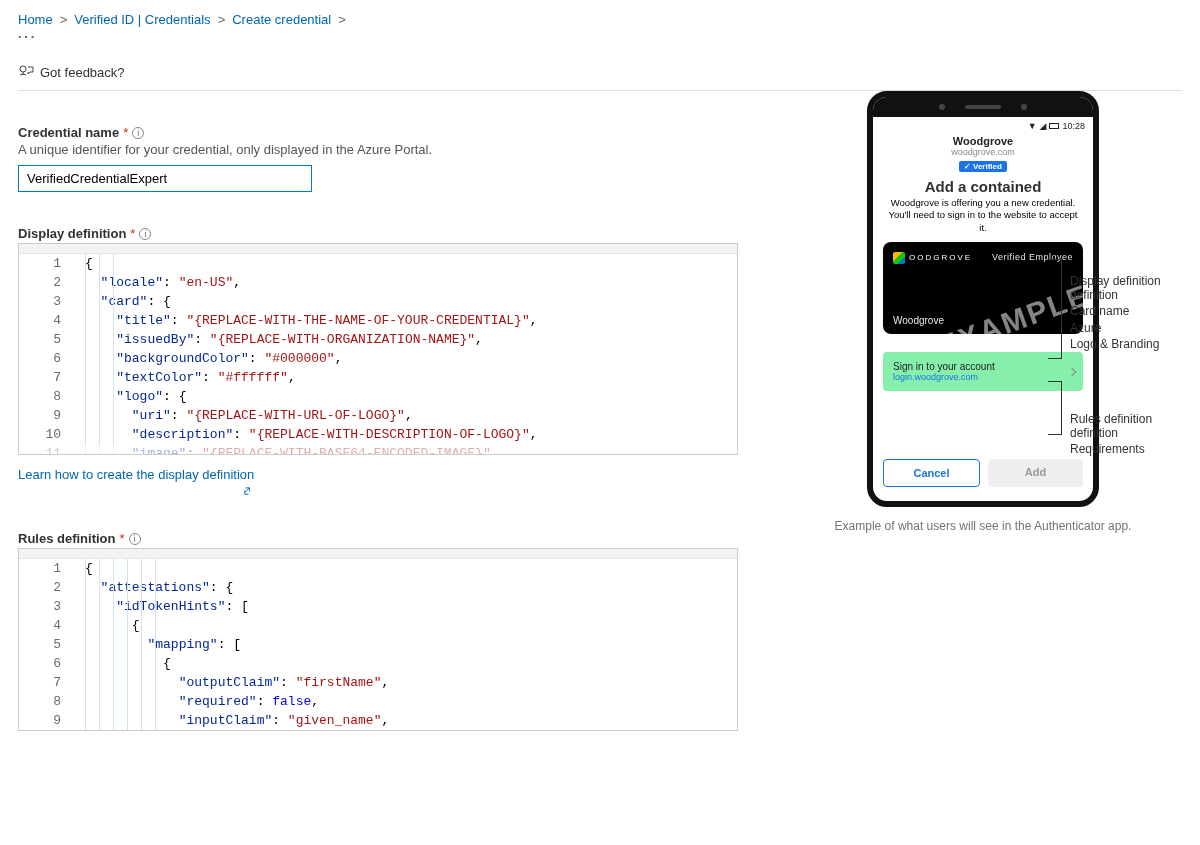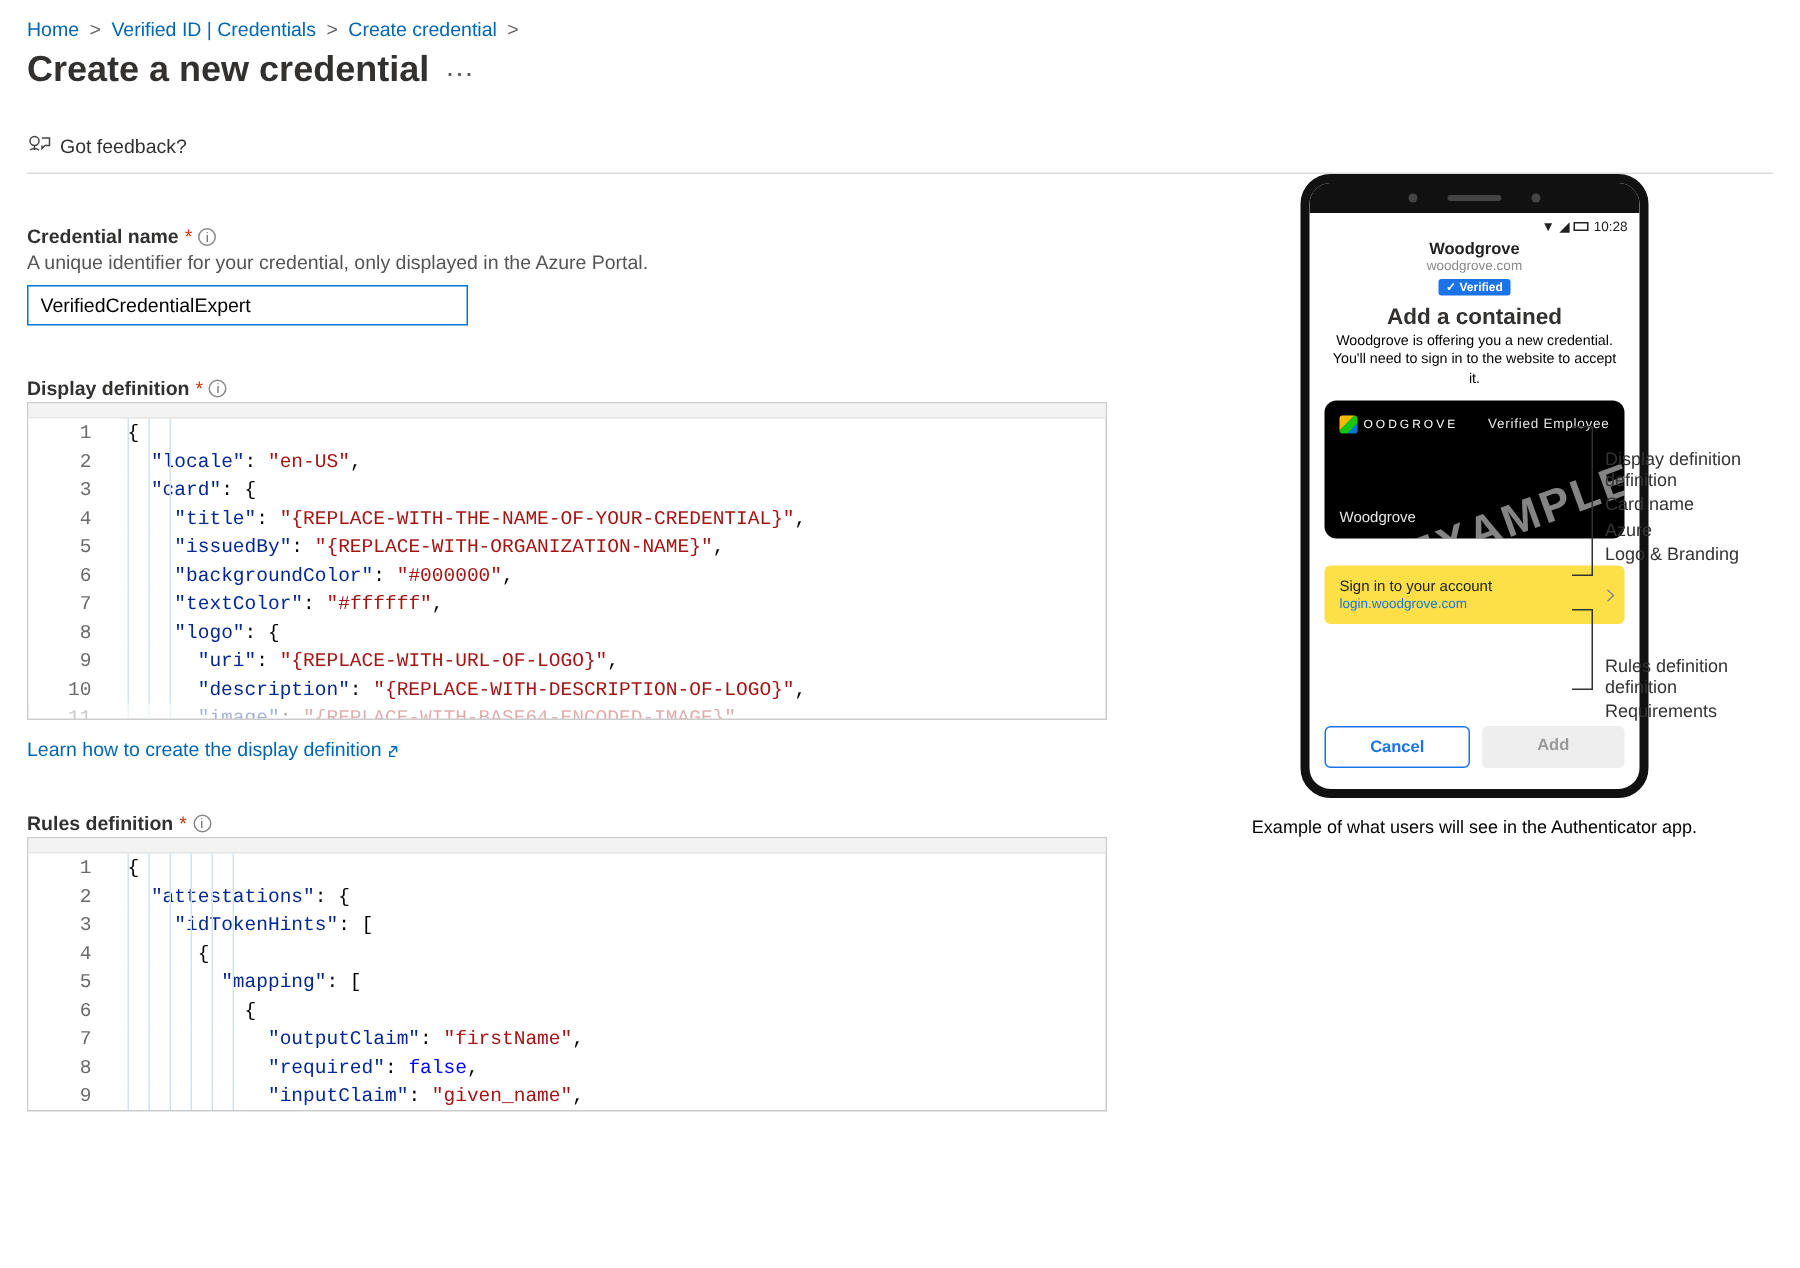--- a/index.html
+++ b/index.html
@@ -42,21 +42,21 @@
   .code-editor .topbar { height:10px; background:#f3f3f3; border-bottom:1px solid #e5e5e5; }
   .code-row { display:flex; line-height:19px; }
   .gutter { width:62px; text-align:right; padding-right:20px; color:#6b6b6b; user-select:none; border-right:0px solid #eee; background:#fff; position:relative;}
   .gutter::after { content:""; position:absolute; right:10px; top:0; bottom:0; }
   .code-cell { padding-left: 4px; white-space: pre; color:#000; position:relative; }
   .code-cell .guide { position:absolute; top:0; bottom:0; border-left:1px solid #d0e3ef; }
   .tok-key { color:#042893; }
   .tok-str { color:#a31515; }
   .tok-kw  { color:#0000ff; }
 
-  .learn-link { display:inline-flex; align-items:flex-end; gap:4px; margin-top:12px; font-size:13px; color:#0066b4;}
+  .learn-link { display:inline-flex; align-items:flex-end; gap:4px; margin-top:12px; font-size:13px; color:#0066b4;flex-direction:column;}
   .ext-ic { width:11px;height:11px; }
 
   
   .phone {
     width:232px; border:6px solid #111; border-radius:20px; background:#fff;
     margin: 0 auto; position:relative; overflow:hidden;
   }
   .phone .speaker-bar { height:20px; background:#111; display:flex; align-items:center; justify-content:center; gap:20px;}
   .phone .speaker-bar .dot{width:6px;height:6px;border-radius:50%;background:#444;}
   .phone .speaker-bar .slot{width:36px;height:4px;border-radius:3px;background:#444;}
@@ -73,31 +73,31 @@
     margin:8px 10px; border-radius:8px; background:#000; color:#fff;
     padding:10px 10px 10px 10px; position:relative; overflow:hidden; height:92px;
   }
   .phone .card .crow { display:flex; justify-content:space-between; font-size:9px; letter-spacing:0.5px; }
   .phone .card .logo-sq { width:12px;height:12px; background:linear-gradient(135deg,#ffb900 0 40%,#16c60c 40% 70%,#0078d4 70% 100%); display:inline-block; border-radius:2px; margin-right:4px; vertical-align:middle;}
   .phone .card .cred { font-weight:400;opacity:.9 }
   .phone .card .bottom { position:absolute; bottom:8px; left:10px; font-size:10px; font-weight:500; opacity:.9}
   .phone .watermark { position:absolute; right:-10px; bottom:-4px; font-size:30px; font-weight:700; color:rgba(220,220,220,.6); transform:rotate(-20deg); pointer-events:none; letter-spacing:2px;}
   .phone .signin {
     margin:18px 10px 0 10px; padding:9px 22px 9px 10px; font-size:10px;
-    background:#fde047; border-radius:4px; position:relative;
+    background:#86efac; border-radius:4px; position:relative;
   }
   .phone .signin .t1{ color:#222; }
   .phone .signin .t2{ color:#1a73e8; font-size:9px; }
   .phone .signin .chev{ position:absolute; right:8px; top:50%; transform:translateY(-50%) rotate(-45deg); width:6px;height:6px;border-right:1px solid #888;border-bottom:1px solid #888;}
   .phone .btnrow { display:flex; gap:8px; margin:68px 10px 14px 10px;}
   .phone .btnrow div { flex:1; text-align:center; font-size:11px; padding:7px 0; border-radius:4px;}
   .phone .btn-cancel{ border:1px solid #1a73e8; color:#1a73e8; font-weight:600;}
   .phone .btn-add{ background:#eee; color:#999; font-weight:600;}
 
-  .right-caption { text-align:center; font-size:12px; color:#000000; margin-top:12px; padding:0 30px;}
+  .right-caption { text-align:center; font-size:12px; color:#737373; margin-top:12px; padding:0 30px;}
 
   
   .callout-wrap { position:relative; }
   .callout {
     position:absolute; font-size:12px; color:#333; line-height:1.35;
   }
   .bracket {
     border-top:1px solid #333; border-bottom:1px solid #333; border-right:1px solid #333;
     width:14px; position:absolute;
   }
@@ -108,21 +108,20 @@
 <div class="breadcrumb">
   <a>Home</a>
   <span class="sep">&gt;</span>
   <a>Verified ID | Credentials</a>
   <span class="sep">&gt;</span>
   <a>Create credential</a>
   <span class="sep">&gt;</span>
 </div>
 
 <div class="title-row">
-  <h1 class="page-title">Create a new credential</h1>
   <span class="ellips">···</span>
 </div>
 
 <div class="feedback-bar">
   <svg class="icon-feedback" viewBox="0 0 16 16">
       <circle cx="5" cy="5" r="3" fill="none" stroke="#444" stroke-width="1"></circle>
       <path d="M5 8 v3 M2 11 q3 -2 6 0" fill="none" stroke="#444" stroke-width="1"></path>
       <path d="M10 3 h5 v5 h-3 l-2 2 v-2" fill="none" stroke="#444" stroke-width="1"></path>
     </svg>
   <span>Got feedback?</span>

